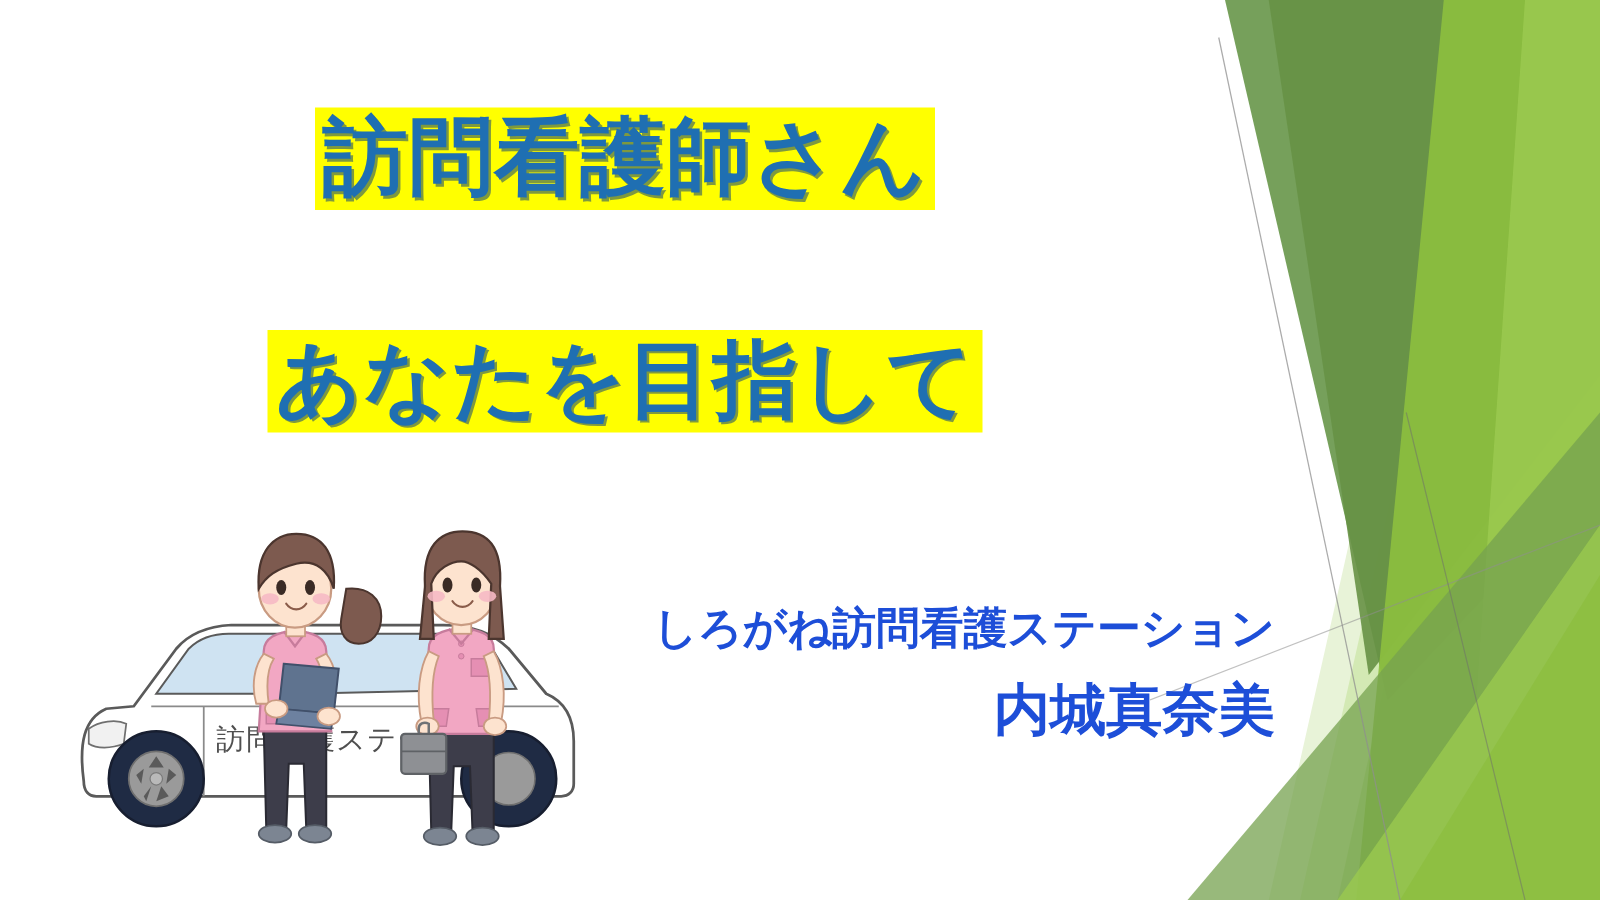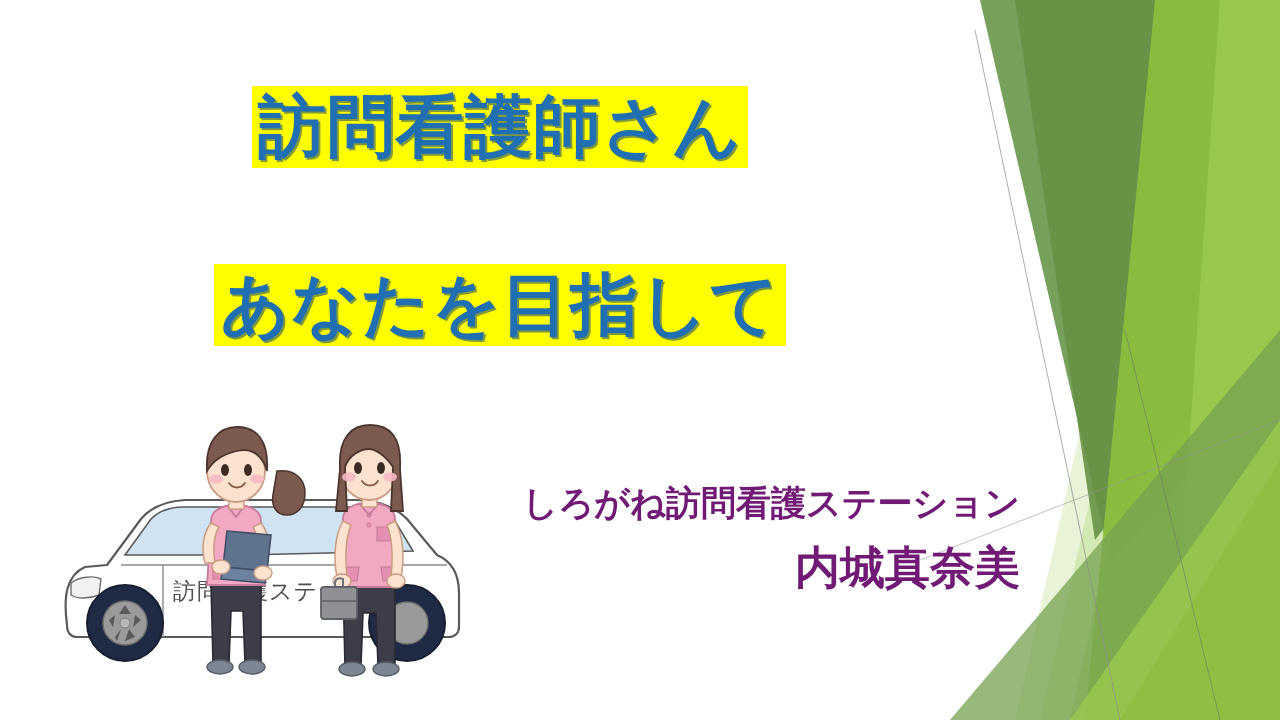--- a/index.html
+++ b/index.html
@@ -45,21 +45,21 @@
     text-shadow:2px 2px 0 rgba(20,70,115,0.55);
   }
   #title-line-1{margin-bottom:0;}
   #title-line-2{margin-top:96px;}
 
   
   #subtitle-block{
     position:absolute;
     left:430px;top:482px;width:590px;
     text-align:right;
-    color:#701a75;
+    color:#1d4ed8;
     font-weight:700;
   }
   #subtitle-org{
     font-size:35px;line-height:1.18;white-space:nowrap;
     margin:0;
   }
   #subtitle-name{
     font-size:45px;line-height:1.18;white-space:nowrap;
     margin:18px 0 0 0;
   }

